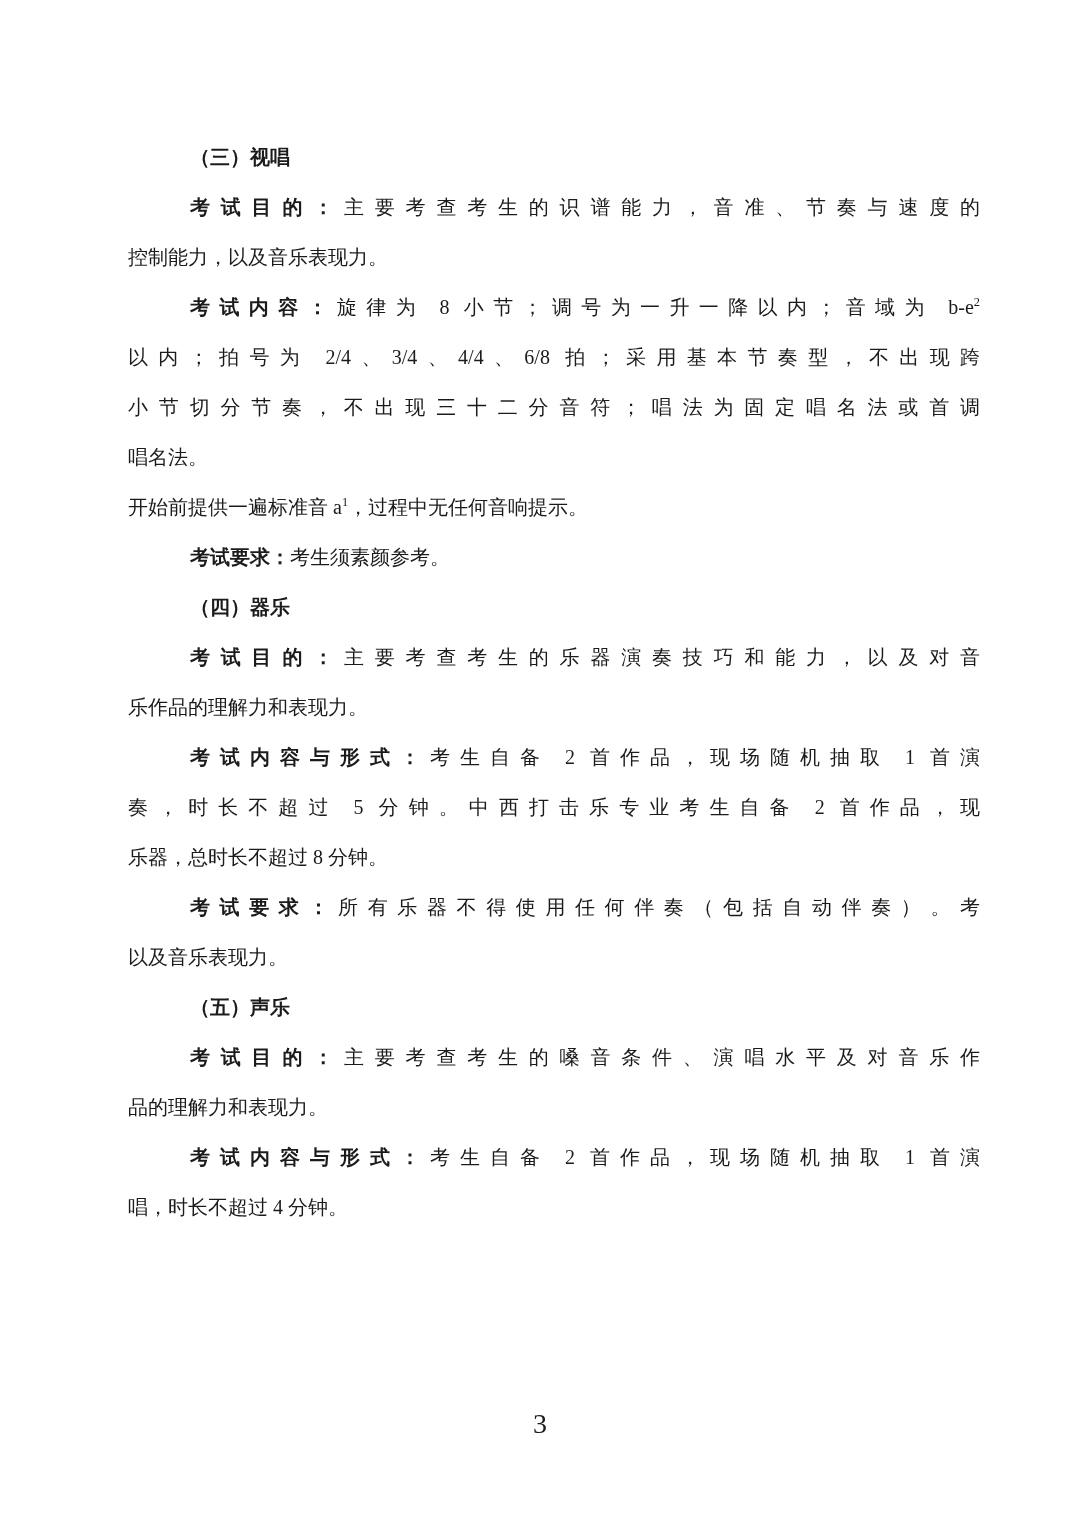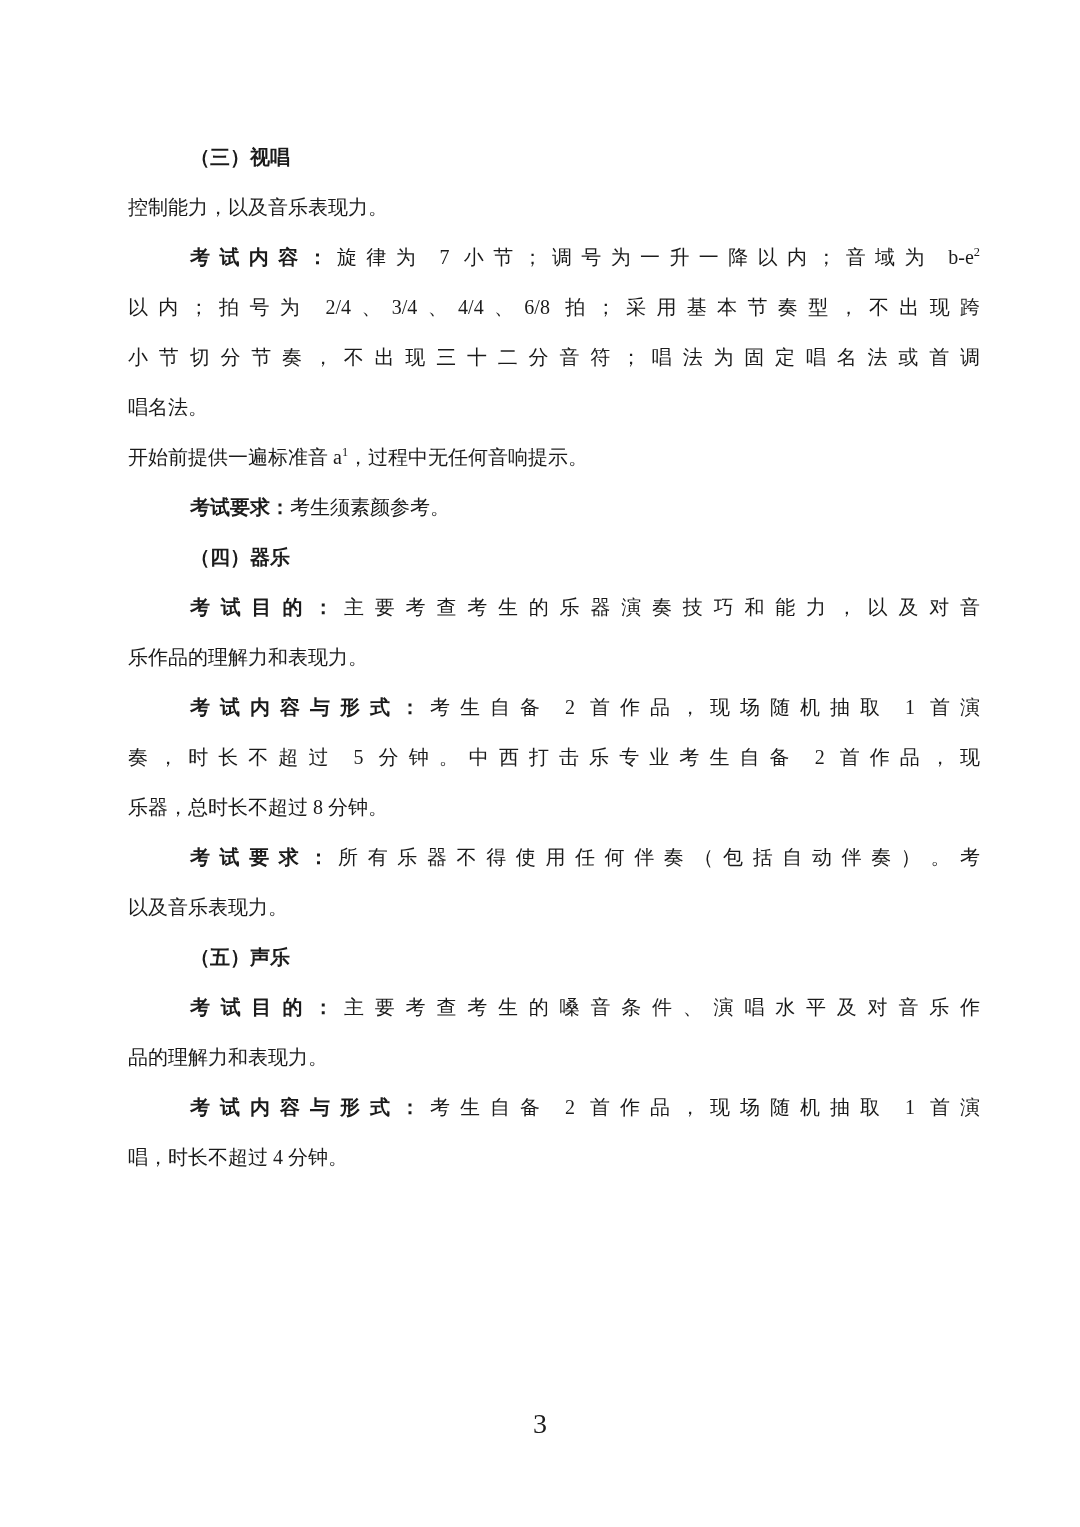--- a/index.html
+++ b/index.html
@@ -47,22 +47,23 @@
     line-height: 40px;
     color: #1b1b1b;
   }
 </style>
 </head>
 <body>
 
 <div class="page">
   <div class="doc">
       <div class="line indent"><span class="b">（三）视唱</span></div>
+      <div class="line fill indent"><span class="b">考试目的：</span><span>主要考查考生的识谱能力，音准、节奏与速度的</span></div>
       <div class="line"><span>控制能力，以及音乐表现力。</span></div>
-      <div class="line fill indent"><span class="b">考试内容：</span><span>旋律为 7 小节；调号为一升一降以内；音域为 b-e</span><sup>2</sup></div>
+      <div class="line fill indent"><span class="b">考试内容：</span><span>旋律为 8 小节；调号为一升一降以内；音域为 b-e</span><sup>2</sup></div>
       <div class="line fill"><span>以内；拍号为 2/4、3/4、4/4、6/8 拍；采用基本节奏型，不出现跨</span></div>
       <div class="line fill"><span>小节切分节奏，不出现三十二分音符；唱法为固定唱名法或首调</span></div>
       <div class="line"><span>唱名法。</span></div>
       <div class="line"><span>开始前提供一遍标准音 a</span><sup>1</sup><span>，过程中无任何音响提示。</span></div>
       <div class="line indent"><span class="b">考试要求：</span><span>考生须素颜参考。</span></div>
       <div class="line indent"><span class="b">（四）器乐</span></div>
       <div class="line fill indent"><span class="b">考试目的：</span><span>主要考查考生的乐器演奏技巧和能力，以及对音</span></div>
       <div class="line"><span>乐作品的理解力和表现力。</span></div>
       <div class="line fill indent"><span class="b">考试内容与形式：</span><span>考生自备 2 首作品，现场随机抽取 1 首演</span></div>
       <div class="line fill"><span>奏，时长不超过 5 分钟。中西打击乐专业考生自备 2 首作品，现</span></div>

